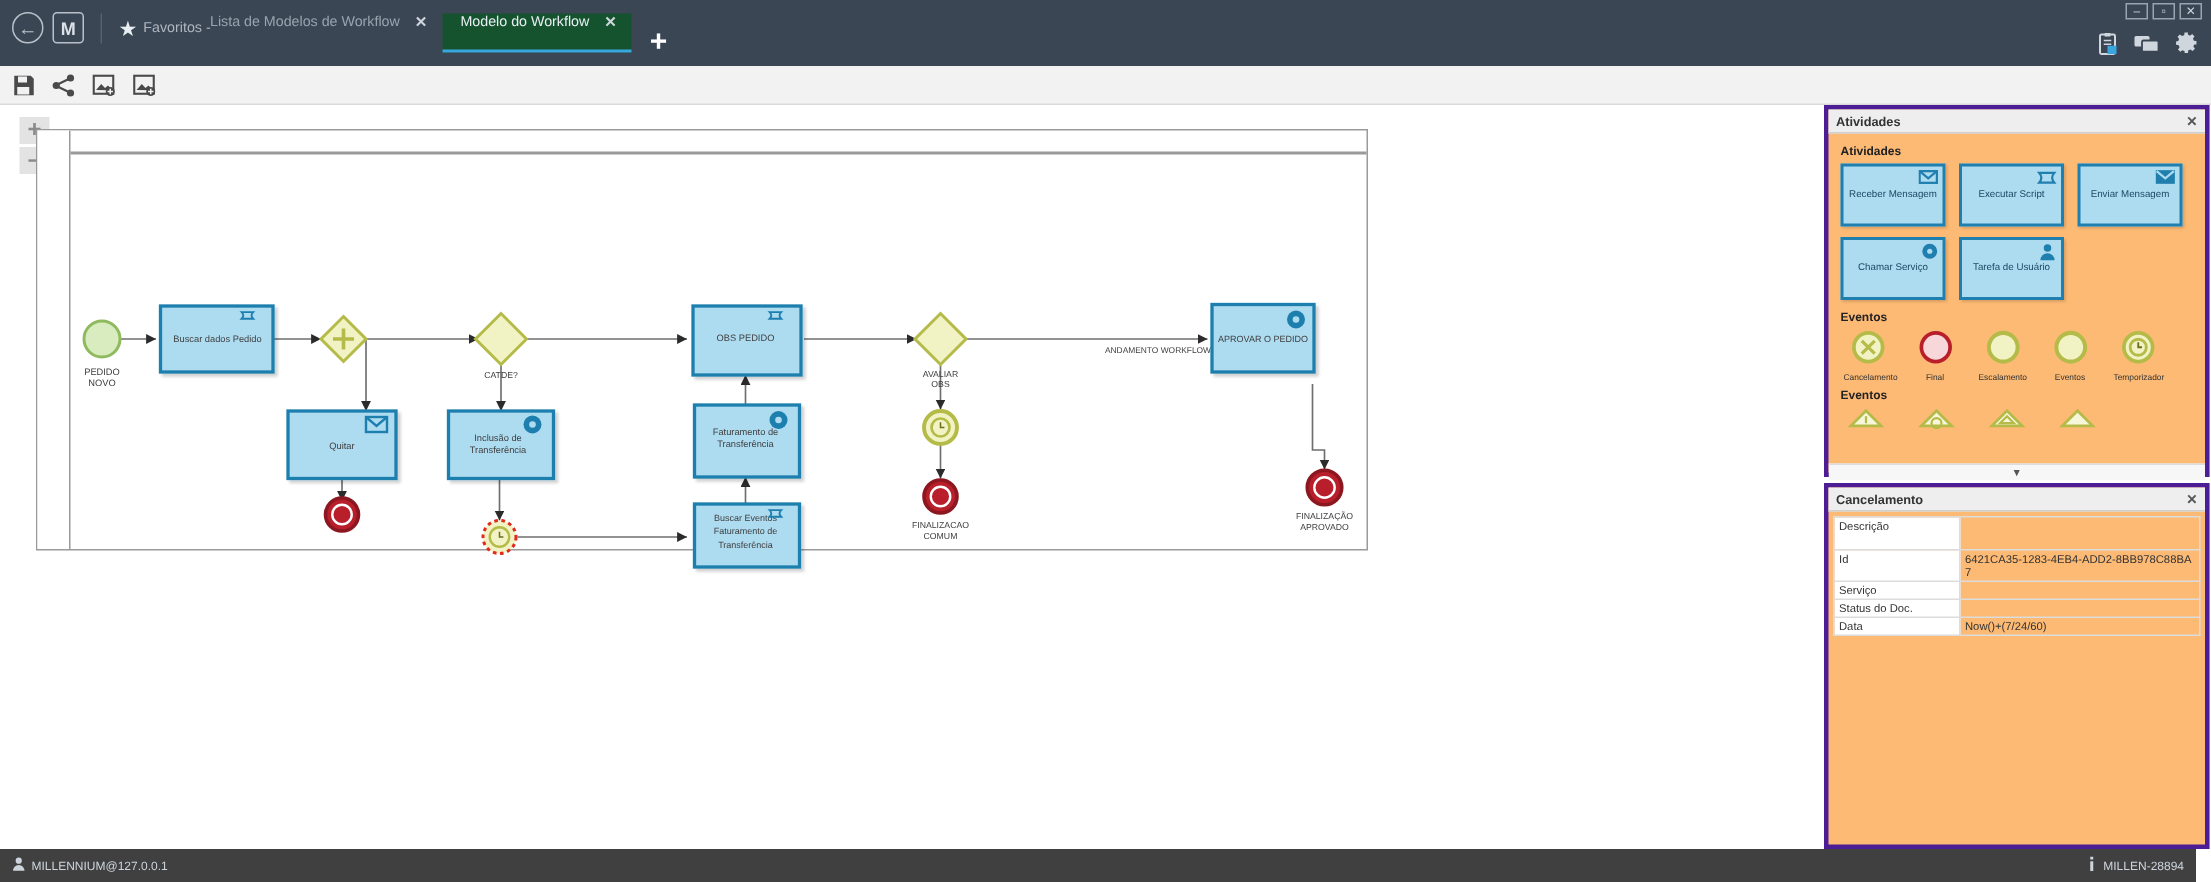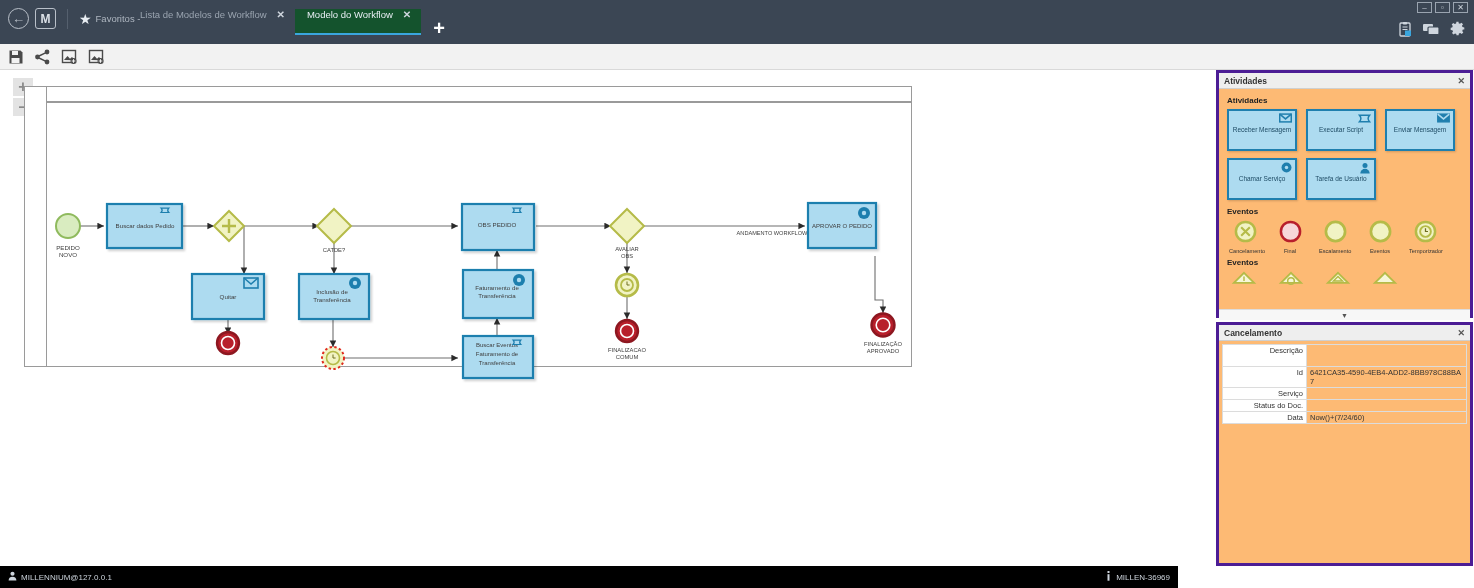--- a/index.html
+++ b/index.html
@@ -124,28 +124,28 @@
     font-size:7px; color:#555; cursor:pointer;
   }
 
   #propriedades { left:1216px; top:322px; width:257px; height:244px; }
   .prop-body { padding:3px; height:226px; }
   .prop-table { width:100%; border-collapse:collapse; }
   .prop-table td {
     font-size:7.5px; color:#333; padding:1px 3px;
     border:1px solid #dcdcdc; vertical-align:top;
   }
-  .prop-table td.k { width:84px; background:#ffffff;text-align:right; }
+  .prop-table td.k { width:84px; background:#ffffff; }
   .prop-table td.v { color:#333; word-break:break-all; }
   .prop-table tr.tall td { height:22px; }
 
   
   .statusbar {
-    position:absolute; left:0; bottom:0; width:1178px; height:22px;
-    background:#000000; color:#cdd4dc; font-size:8px;
+    position:absolute; left:0; bottom:0; width:1464px; height:22px;
+    background:#404040; color:#cdd4dc; font-size:8px;
     display:flex; align-items:center; justify-content:space-between;
     padding:1px 8px;
   }
   .sb-item { display:flex; align-items:center; gap:4px; }
 </style>
 </head>
 <body>
 
 <div id="app">
 
@@ -527,21 +527,21 @@
     </div>
     <div class="prop-body">
       <table class="prop-table">
         <tbody>
             <tr class="tall">
           <td class="k">Descrição</td>
           <td class="v"></td>
         </tr>
         <tr>
           <td class="k">Id</td>
-          <td class="v">6421CA35-4590-4EB4-ADD2-8BB978C88BA7</td>
+          <td class="v">6421CA35-1283-4EB4-ADD2-8BB978C88BA7</td>
         </tr>
         <tr>
           <td class="k">Serviço</td>
           <td class="v"></td>
         </tr>
         <tr>
           <td class="k">Status do Doc.</td>
           <td class="v"></td>
         </tr>
         <tr>
@@ -563,17 +563,17 @@
       </span>
       <span>MILLENNIUM@127.0.0.1</span>
     </div>
     <div class="sb-item">
       <span>
         <svg width="7" height="10" viewBox="0 0 6 10">
           <rect x="2" y="0" width="2" height="2" fill="#cdd4dc"></rect>
           <rect x="2" y="3.2" width="2" height="6.5" fill="#cdd4dc"></rect>
         </svg>
       </span>
-      <span>MILLEN-36969</span>
+      <span>MILLEN-28894</span>
     </div>
   </div>
 
 </div>
 
 </body></html>

